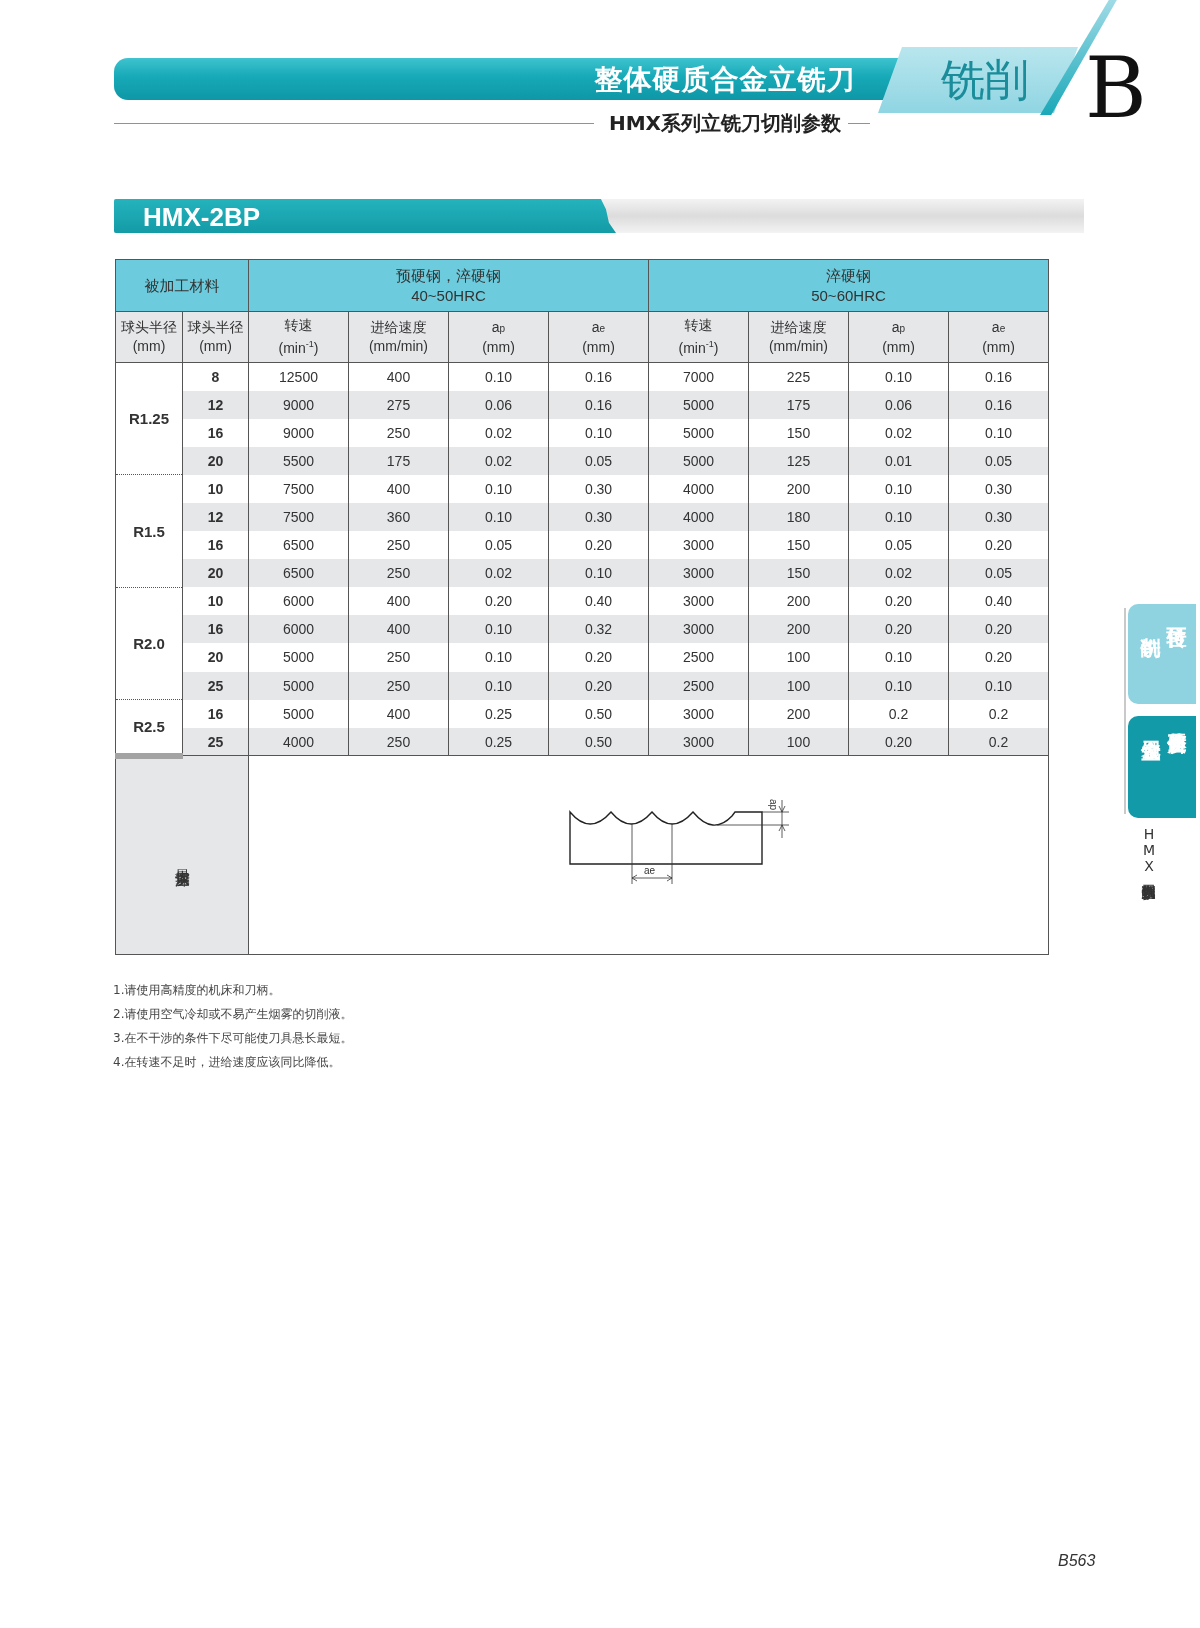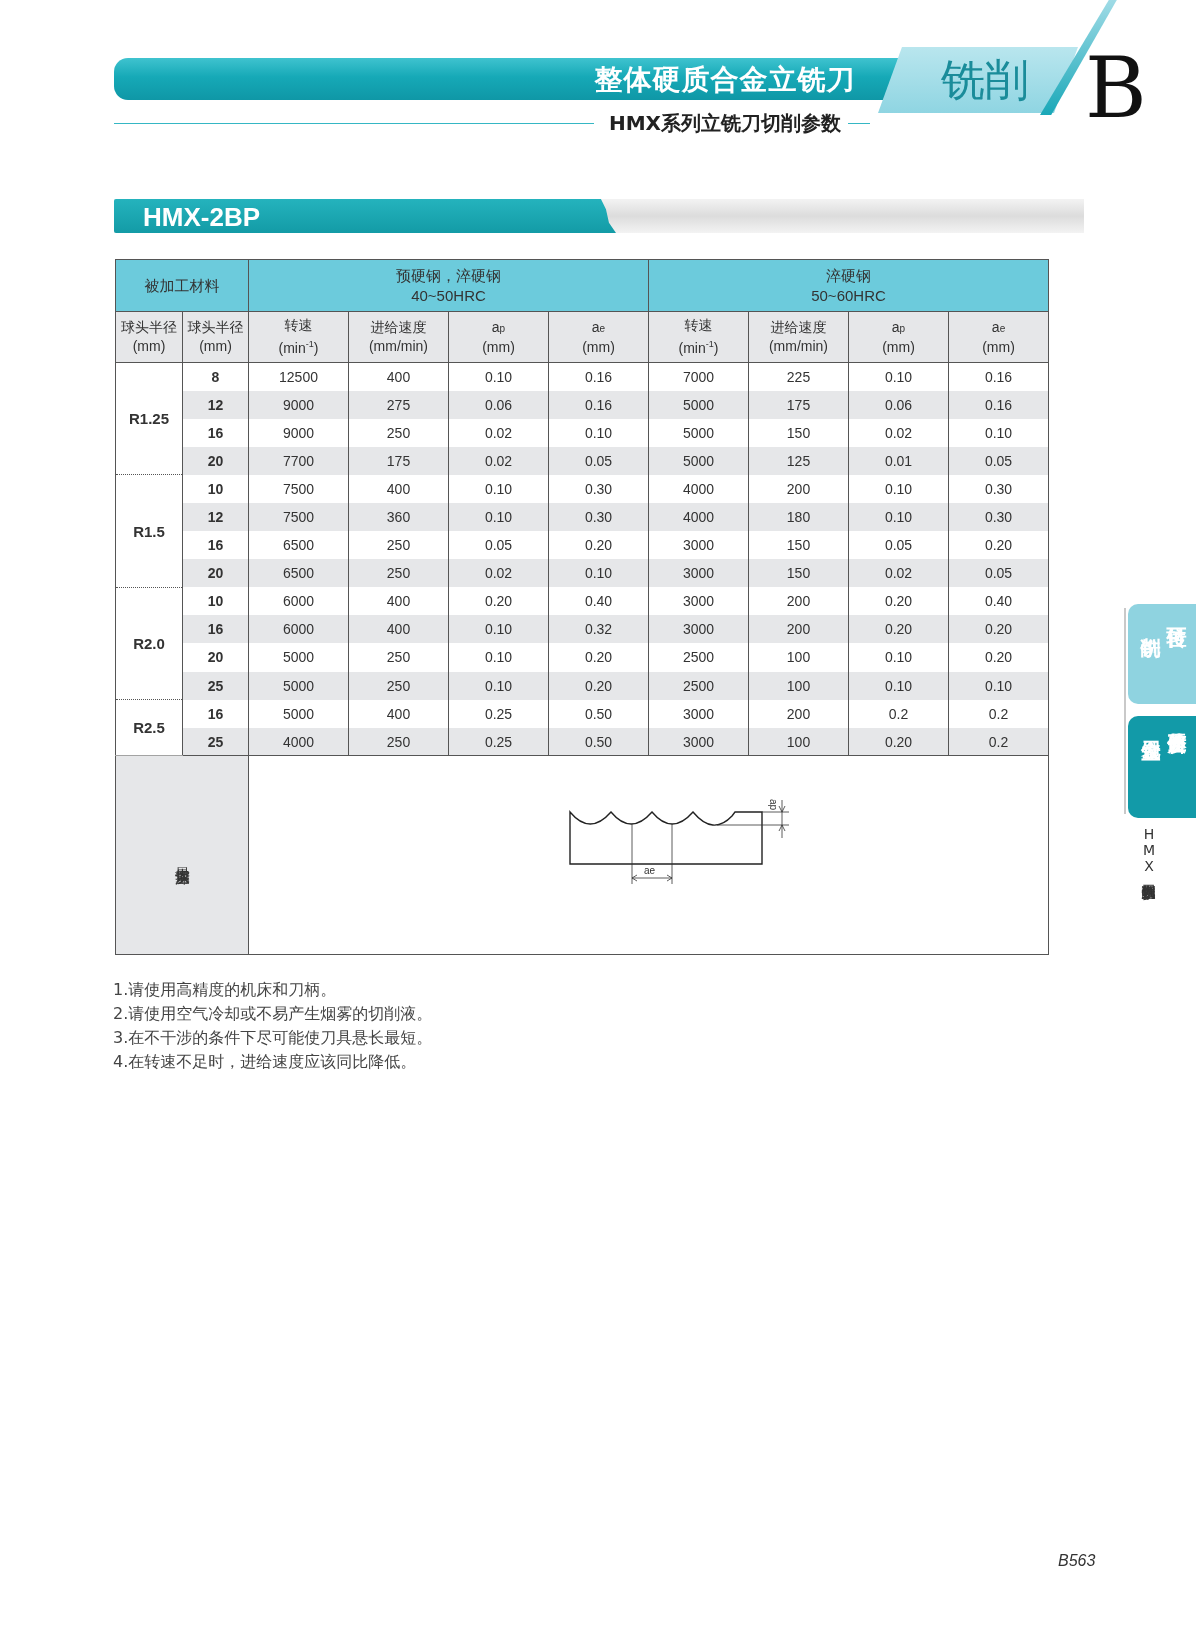--- a/index.html
+++ b/index.html
@@ -72,34 +72,34 @@
   table.params td, table.params th {
     border: 1px solid #555; text-align: center; vertical-align: middle; font-weight: normal;
   }
   .h1 th { background: #6ccbdc; height: 52px; font-size: 15px; line-height: 20px; }
   .h2 th { background: #e6e7e9; height: 51px; font-size: 14px; line-height: 19px; }
   .sub { font-size: 9px; vertical-align: super; }
   .subs { font-size: 10px; }
   tr.row td { height: 28.1px; border-top: none; border-bottom: none; }
   tr.row.alt td.v { background: #e6e7e9; }
   tr.row td.radius { background: #fff; font-weight: bold; font-size: 15px; border-bottom: 1px dotted #555; }
-  tr.row td.radius.last { border-bottom: 1px solid #a3a3a3; }
+  tr.row td.radius.last { border-bottom: 6px solid #a3a3a3; }
   tr.row td.len { font-weight: bold; }
   tr.row.alt td.len { background: #e6e7e9; }
   tr.diag td { height: 199px; }
   td.diag-label { background: #e6e7e9; }
   .vtext {
     writing-mode: vertical-rl; text-orientation: upright; font-size: 15px;
     letter-spacing: 1px; display: inline-block; color: #333;
   }
   .diagram { position: relative; width: 100%; height: 198px; }
   .diagram svg { position: absolute; left: 318px; top: 40px; }
 
   
-  .notes { position: absolute; left: 113px; top: 978px; font-size: 16px; color: #444; line-height: 24px; }
+  .notes { position: absolute; left: 113px; top: 978px; font-size: 12px; color: #444; line-height: 24px; }
 
   
   .side-rail { position: absolute; left: 1124px; top: 608px; width: 2px; height: 206px; background: #c9c9c9; }
   .side-tab1 {
     position: absolute; left: 1128px; top: 604px; width: 68px; height: 100px;
     background: #8fd3e0; border-radius: 10px 0 0 10px;
   }
   .side-tab2 {
     position: absolute; left: 1128px; top: 716px; width: 68px; height: 102px;
     background: #129aa8; border-radius: 10px 0 0 10px;
@@ -236,21 +236,21 @@
         <td class="v">250</td>
         <td class="v">0.02</td>
         <td class="v">0.10</td>
         <td class="v">5000</td>
         <td class="v">150</td>
         <td class="v">0.02</td>
         <td class="v">0.10</td>
       </tr>
       <tr class="row alt">
         <td class="len v">20</td>
-        <td class="v">7700</td>
+        <td class="v">5500</td>
         <td class="v">175</td>
         <td class="v">0.02</td>
         <td class="v">0.05</td>
         <td class="v">5000</td>
         <td class="v">125</td>
         <td class="v">0.01</td>
         <td class="v">0.05</td>
       </tr>
       <tr class="row">
         <td class="radius" rowspan="4">R1.5</td>

